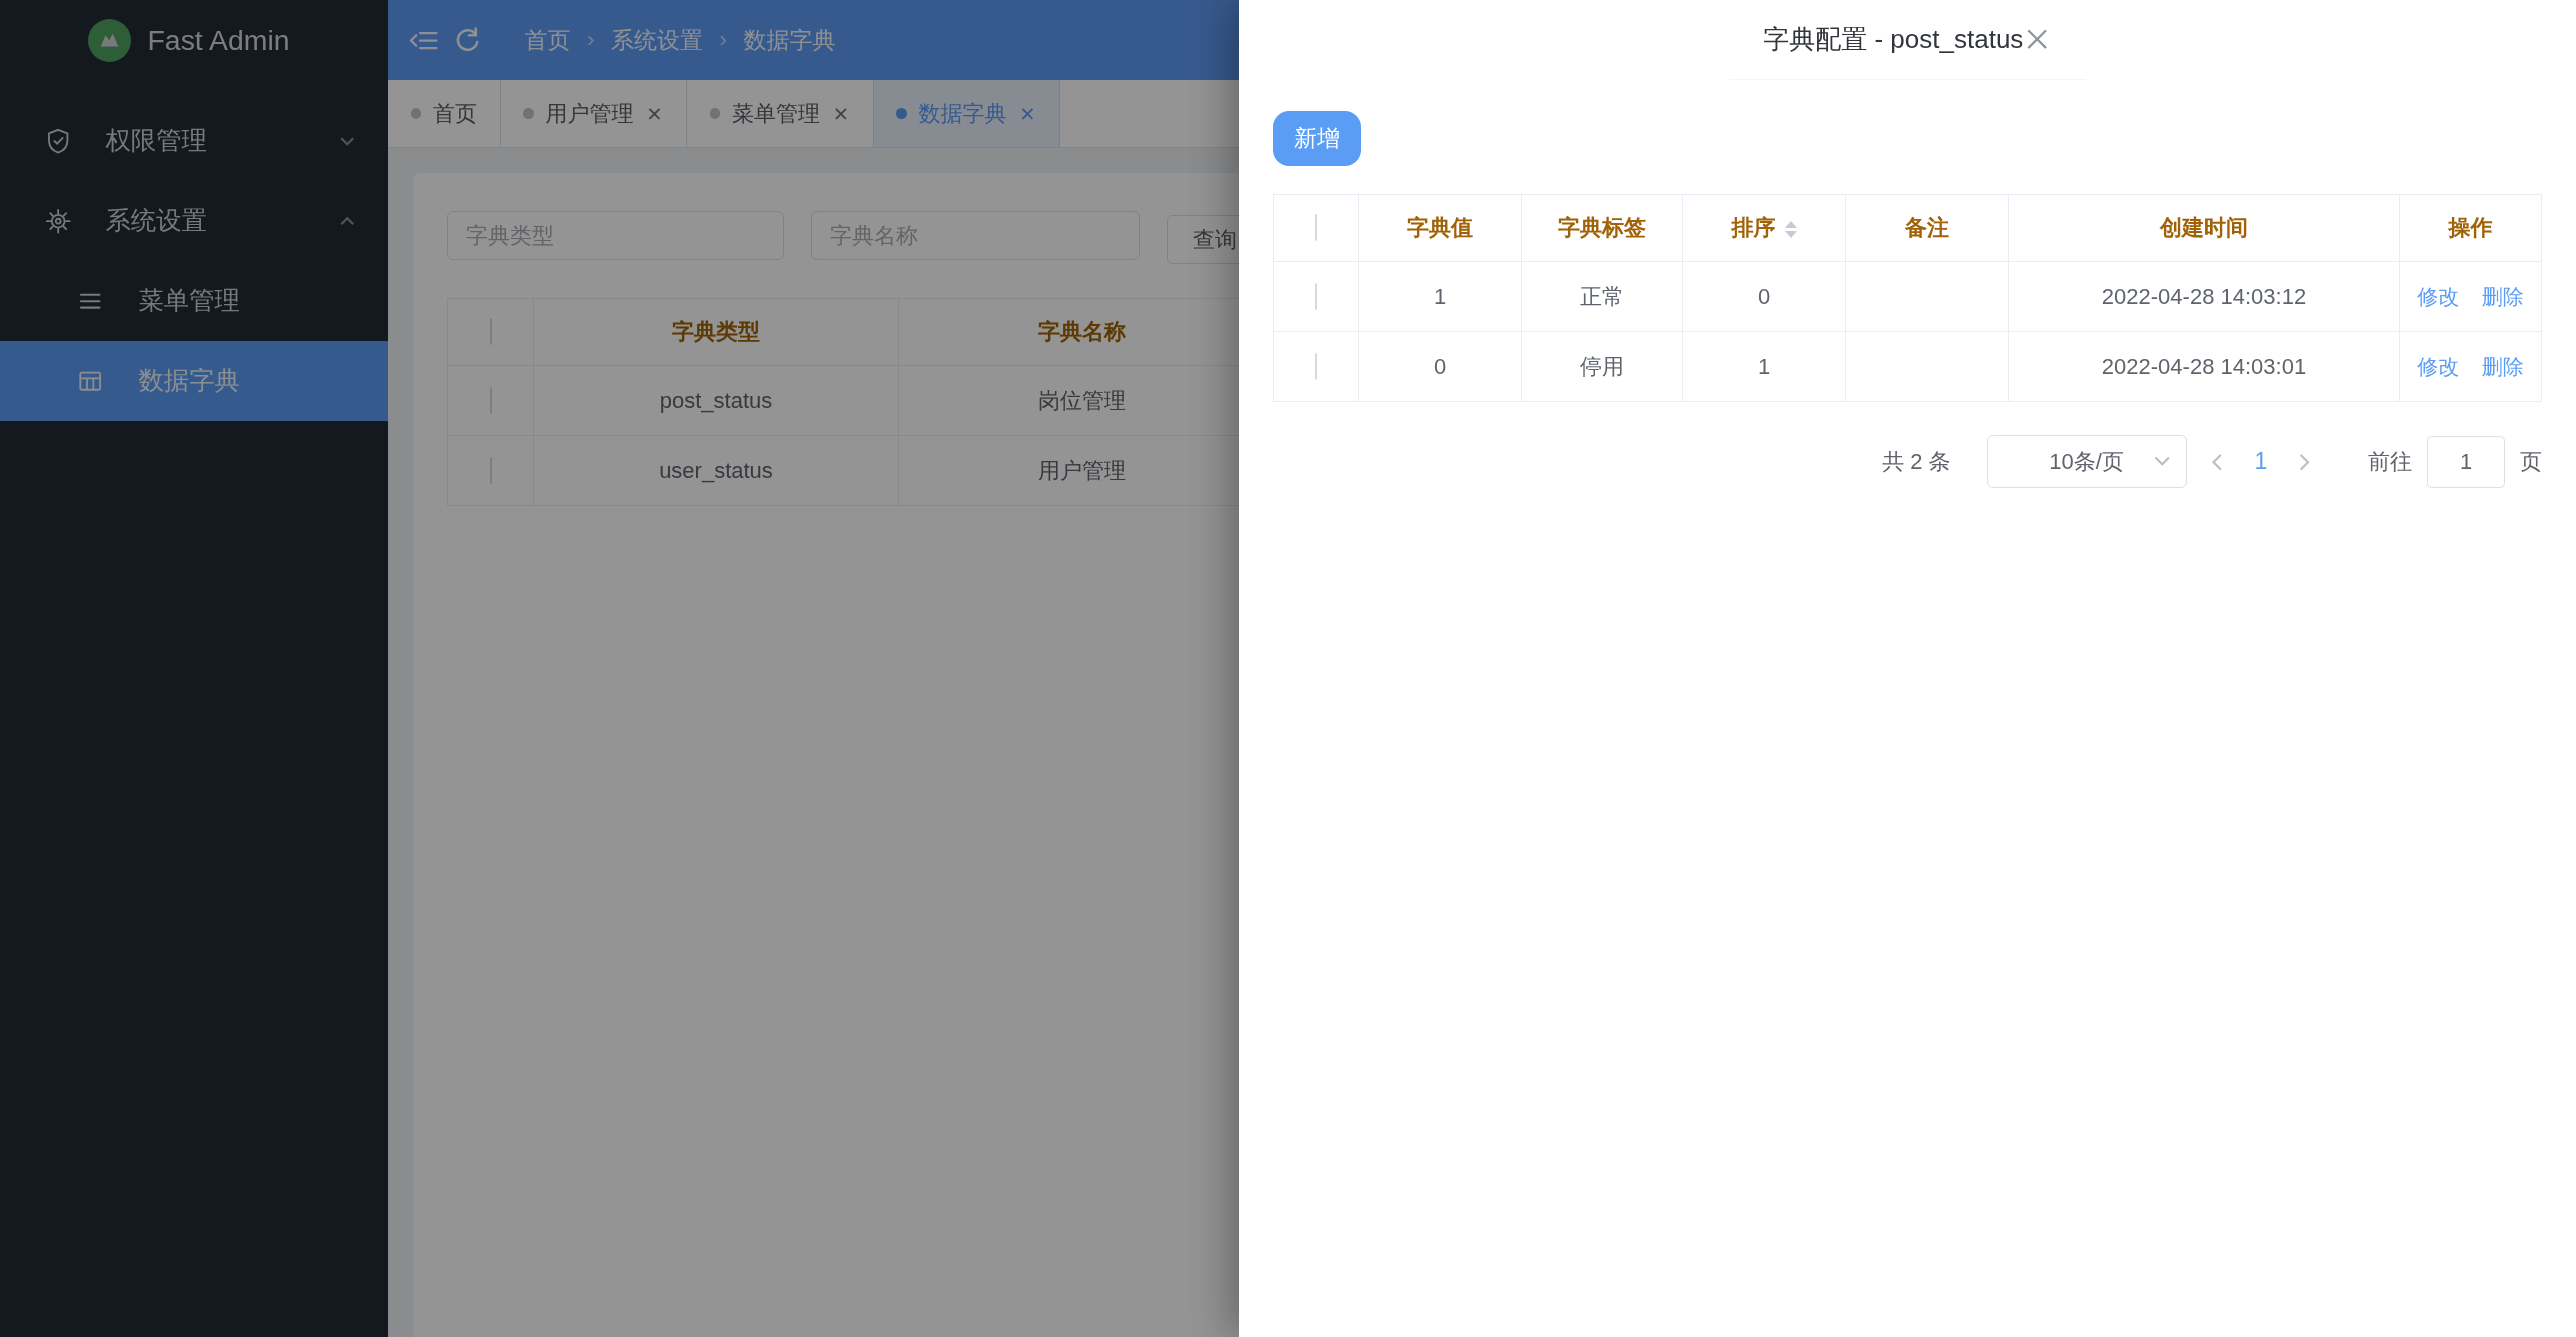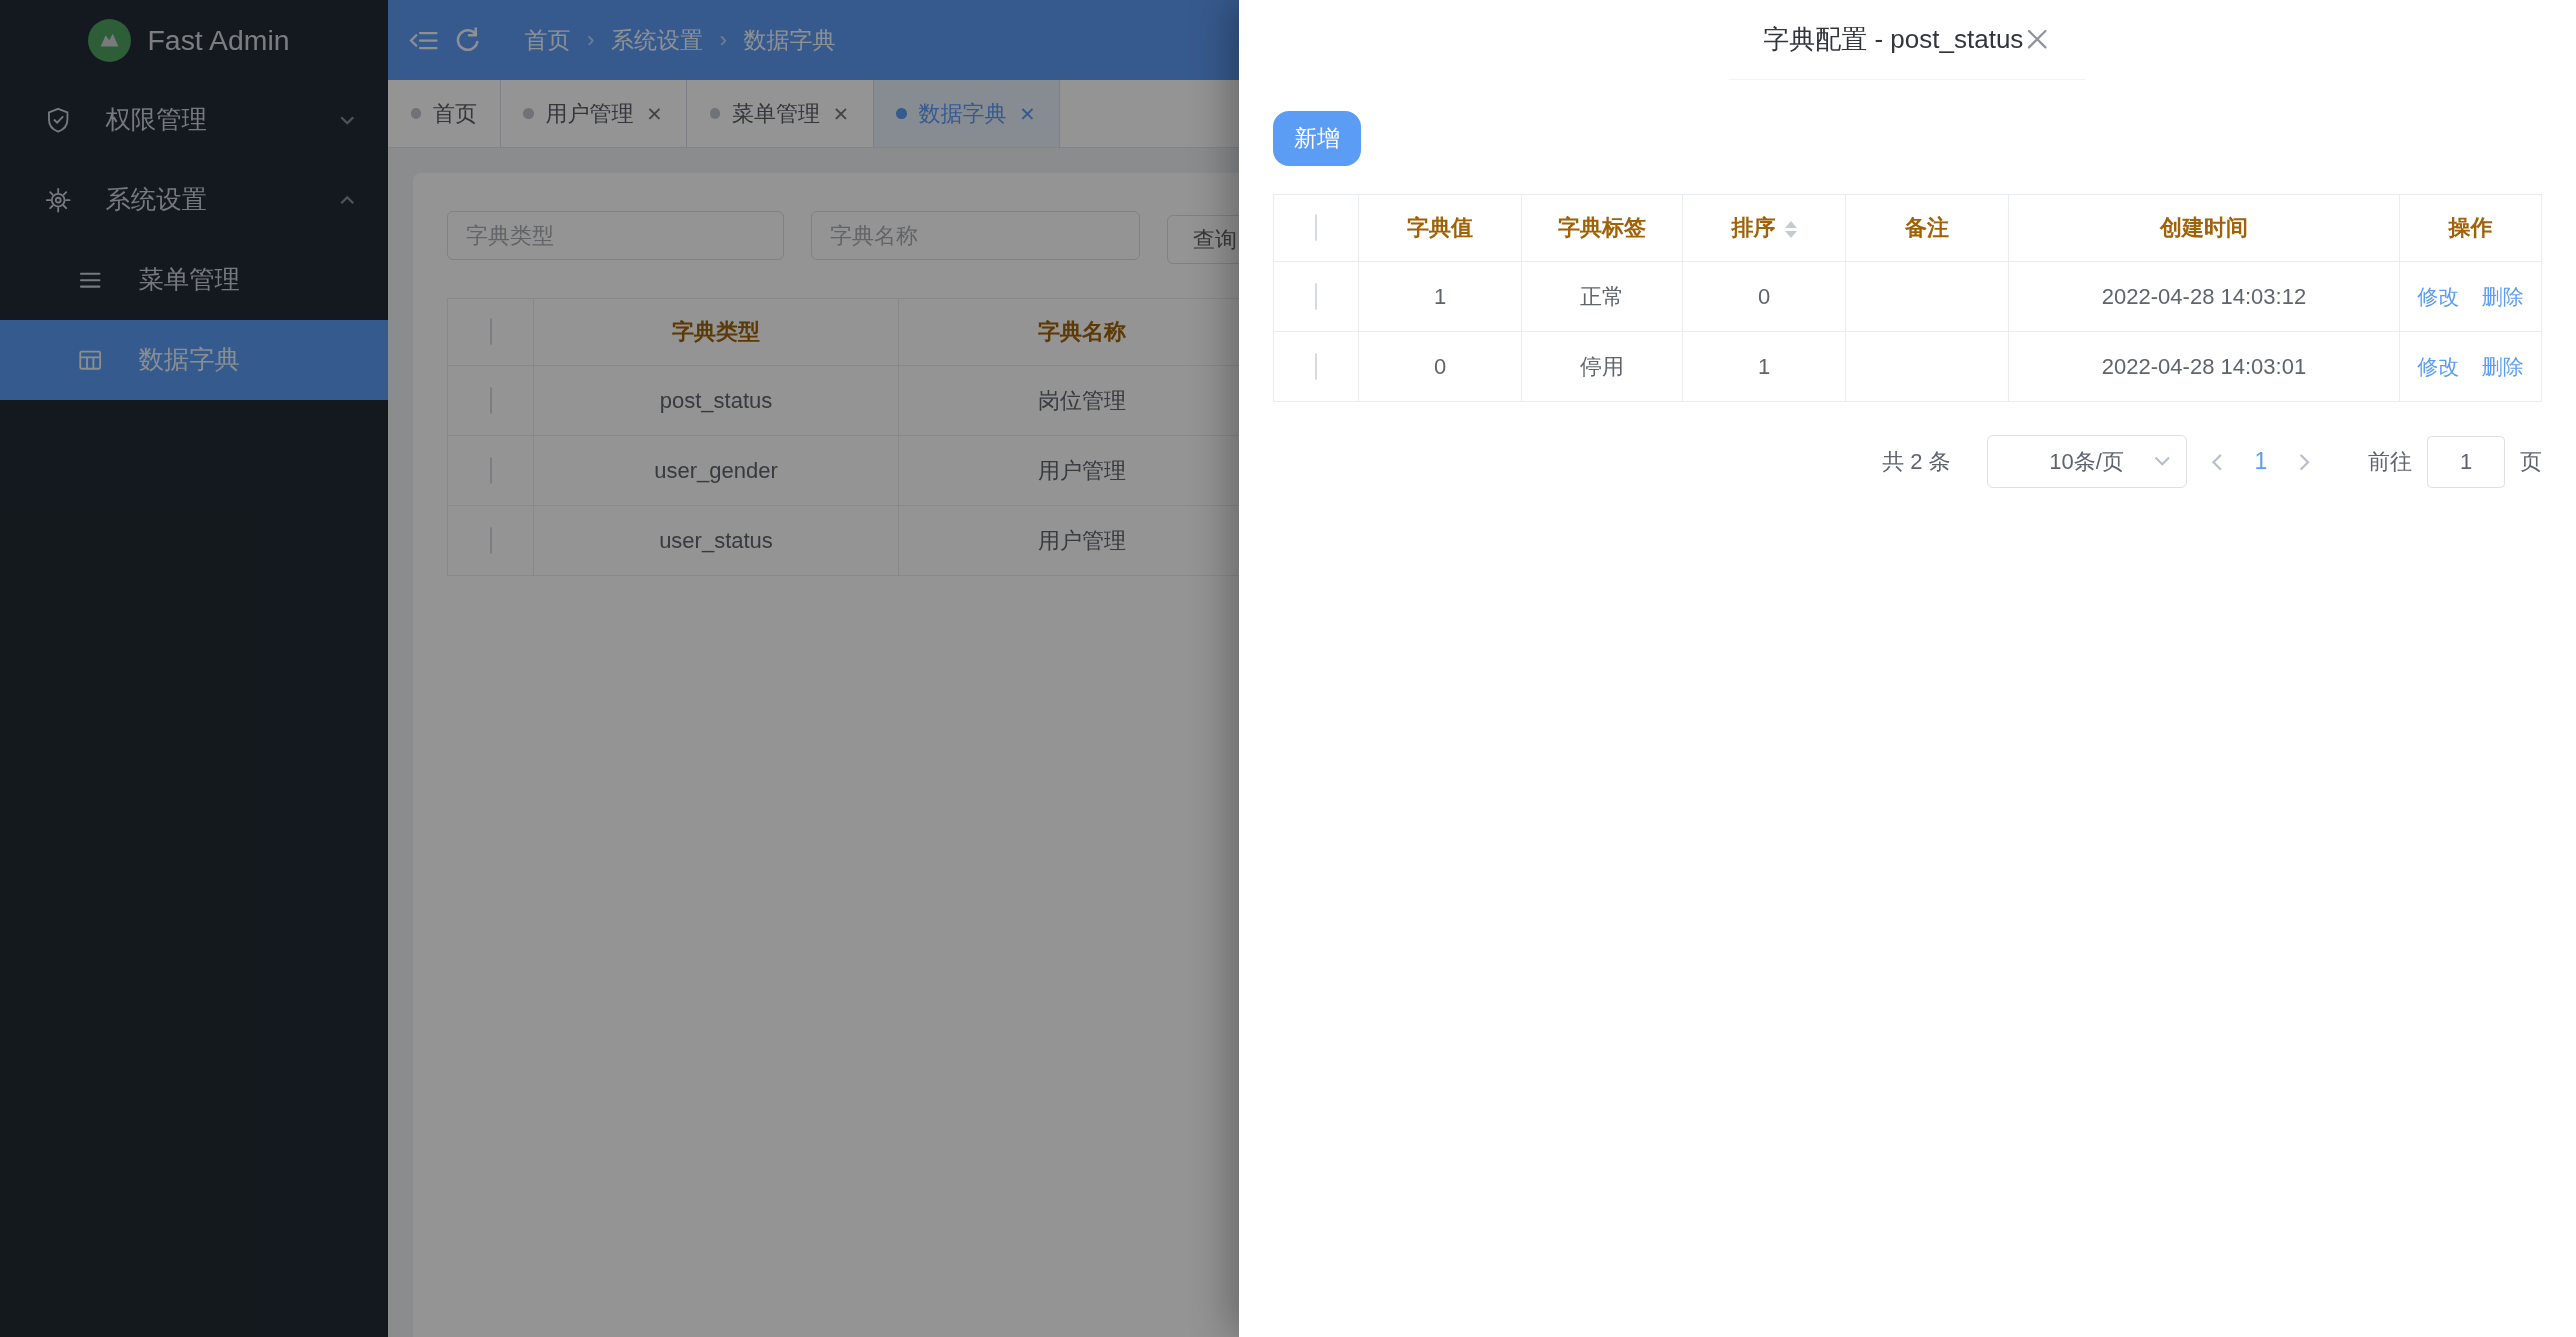--- a/index.html
+++ b/index.html
@@ -1,21 +1,21 @@
 <!DOCTYPE html>
 <html style="font-size:12px"><head>
 <meta charset="utf-8">
 <style>
   html,body{margin:0;padding:0;background:#333;}
   .stage{position:relative;width:2576px;height:1337px;overflow:hidden;
          font-family:"Liberation Sans","DejaVu Sans",sans-serif;background:#eef1f5;}
   
   .app{position:absolute;inset:0;display:flex;}
   
-  .sidebar{width:388px;flex:0 0 388px;background:#222b34;display:flex;flex-direction:column;}
+  .sidebar{width:388px;flex:0 0 388px;background:#222b34;display:flex;flex-direction:column;gap:21px;}
   .logo-row{height:80px;display:flex;align-items:center;padding-left:88px;}
   .logo-circle{width:43px;height:43px;border-radius:50%;background:#4ea261;display:flex;align-items:center;justify-content:center;}
   .brand{margin-left:16.5px;font-size:28.4px;color:#d5d8de;}
   .menu{flex:1;}
   .menu-item{height:80px;display:flex;align-items:center;padding:0 30px 0 44px;color:#ccd1d9;font-size:25.4px;cursor:pointer;}
   .menu-item .mi-label{margin-left:33px;flex:1;}
   .menu-item.child{padding-left:76px;}
   .menu-item.child .mi-label{margin-left:34px;}
   .menu-item.active{background:#5b9cf5;color:#eef3fa;}
   .micon{width:28.4px;height:28.4px;flex:0 0 28.4px;}
@@ -217,25 +217,20 @@
                 <th><span class="checkbox"></span></th>
                 <th>字典类型</th>
                 <th>字典名称</th>
               </tr>
             </thead>
             <tbody>
               <tr>
                 <td><span class="checkbox"></span></td>
                 <td>post_status</td>
                 <td>岗位管理</td>
-              </tr>
-              <tr>
-                <td><span class="checkbox"></span></td>
-                <td>user_gender</td>
-                <td>用户管理</td>
               </tr>
               <tr>
                 <td><span class="checkbox"></span></td>
                 <td>user_status</td>
                 <td>用户管理</td>
               </tr>
             </tbody>
           </table>
         </div>
       </div>

